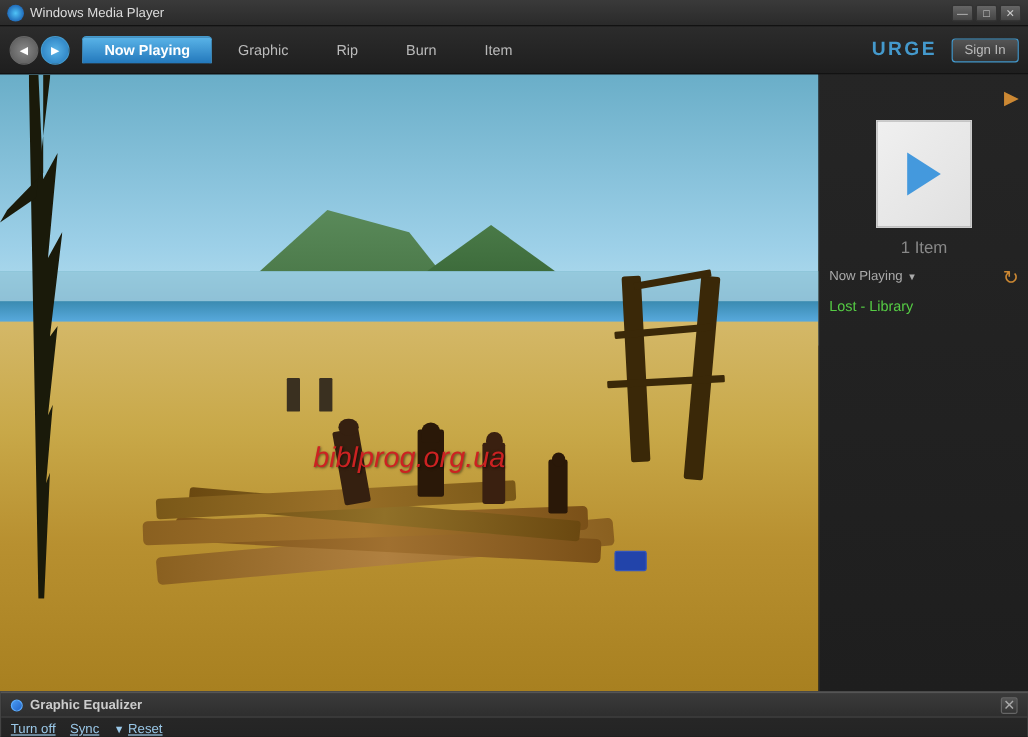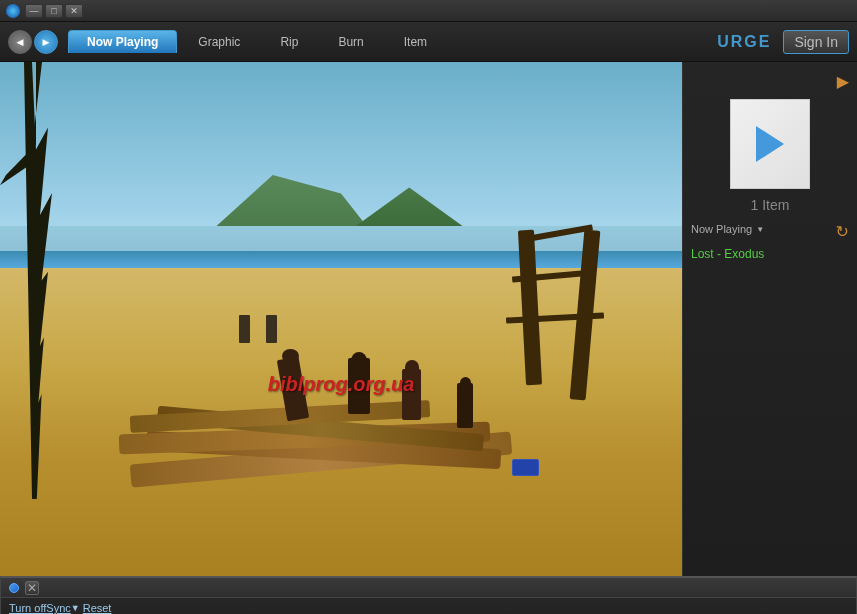--- a/index.html
+++ b/index.html
@@ -113,21 +113,21 @@
       letter-spacing: 2px;
       margin-right: 12px;
     }
     #sign-in-btn {
       background: linear-gradient(to bottom, #555, #333);
       border: 1px solid #4499cc;
       border-radius: 3px;
       padding: 3px 10px;
       color: #bbb;
       cursor: pointer;
-      font-size: 14px;
+      font-size: 11px;
     }
 
     
     #main-area {
       display: flex;
       height: calc(614px - 22px - 40px - 38px);
       background: #1a1a1a;
     }
 
     
@@ -190,22 +190,22 @@
       clip-path: polygon(30% 0%, 40% 0%, 45% 20%, 60% 15%, 50% 35%, 65% 30%, 52% 50%, 60% 48%, 50% 65%, 55% 63%, 48% 78%, 52% 76%, 46% 100%, 40% 100%);
     }
 
     
     #watermark {
       position: absolute;
       bottom: 35%;
       left: 50%;
       transform: translateX(-50%);
       color: #cc2222;
-      font-size: 20px;
-      font-weight: bold;
+      font-size: 24px;
+      font-weight: normal;
       font-style: italic;
       text-shadow: 1px 1px 2px rgba(0,0,0,0.5);
       white-space: nowrap;
     }
 
     
     #right-sidebar {
       width: 175px;
       background: linear-gradient(to bottom, #252525, #1e1e1e);
       border-left: 1px solid #333;
@@ -320,20 +320,21 @@
       border-radius: 2px;
       width: 14px;
       height: 14px;
       display: flex;
       align-items: center;
       justify-content: center;
     }
 
     #eq-controls {
       display: flex;
+      gap: 12px;
       margin-bottom: 4px;
       align-items: center;
     }
 
     .eq-link {
       color: #9ac8e8;
       cursor: pointer;
       font-size: 11px;
       text-decoration: underline;
     }
@@ -343,20 +344,21 @@
       align-items: center;
       gap: 3px;
     }
     .preset-arrow { color: #9ac8e8; font-size: 9px; }
   </style>
 </head>
 <body>
 
 <div id="title-bar">
   <div id="title-bar-icon"></div>
+  <span id="title-bar-title">Windows Media Player</span>
   <div id="title-bar-controls">
     <div class="window-btn">—</div>
     <div class="window-btn">□</div>
     <div class="window-btn close">✕</div>
   </div>
 </div>
 
 <div id="nav-bar">
   <div id="nav-buttons">
     <div class="nav-arrow disabled">
@@ -455,27 +457,28 @@
     <div id="item-count">1 Item</div>
 
     <div style="display:flex;align-items:center;width:100%;justify-content:space-between;margin-bottom:6px;">
       <div id="now-playing-label">
         <span>Now Playing</span>
         <span class="dropdown-arrow">▼</span>
       </div>
       <div id="refresh-btn">↻</div>
     </div>
 
-    <div id="track-name">Lost - Exodus</div>
+    <div id="track-name">Lost - Library</div>
   </div>
 </div>
 
 <div id="eq-panel">
   <div id="eq-header">
     <div class="eq-dot"></div>
+    <span id="eq-title">Graphic Equalizer</span>
     <div id="eq-close">✕</div>
   </div>
 
   <div id="eq-controls">
     <span class="eq-link">Turn off</span>
     <span class="eq-link">Sync</span>
     <div id="eq-preset">
       <span class="preset-arrow">▼</span>
       <span class="eq-link">Reset</span>
     </div>

